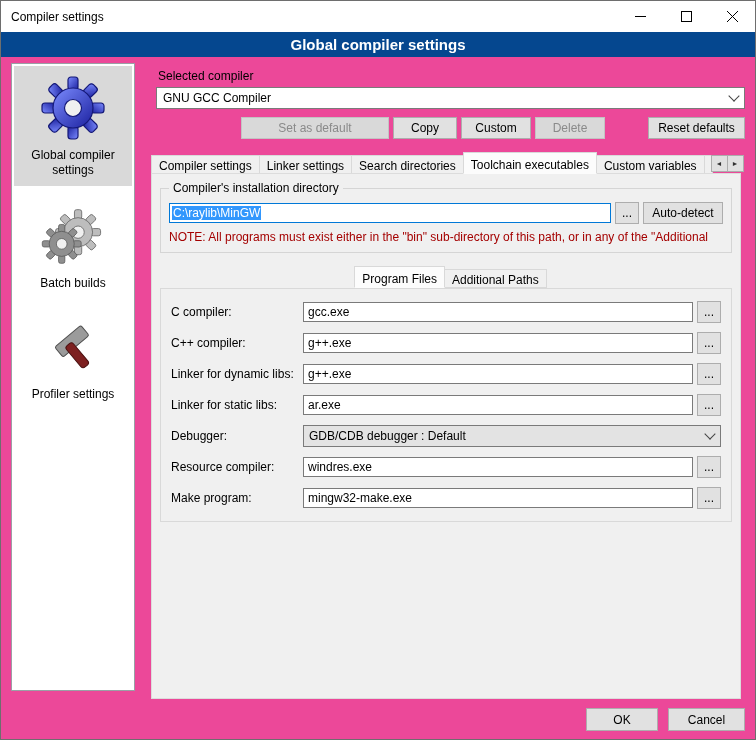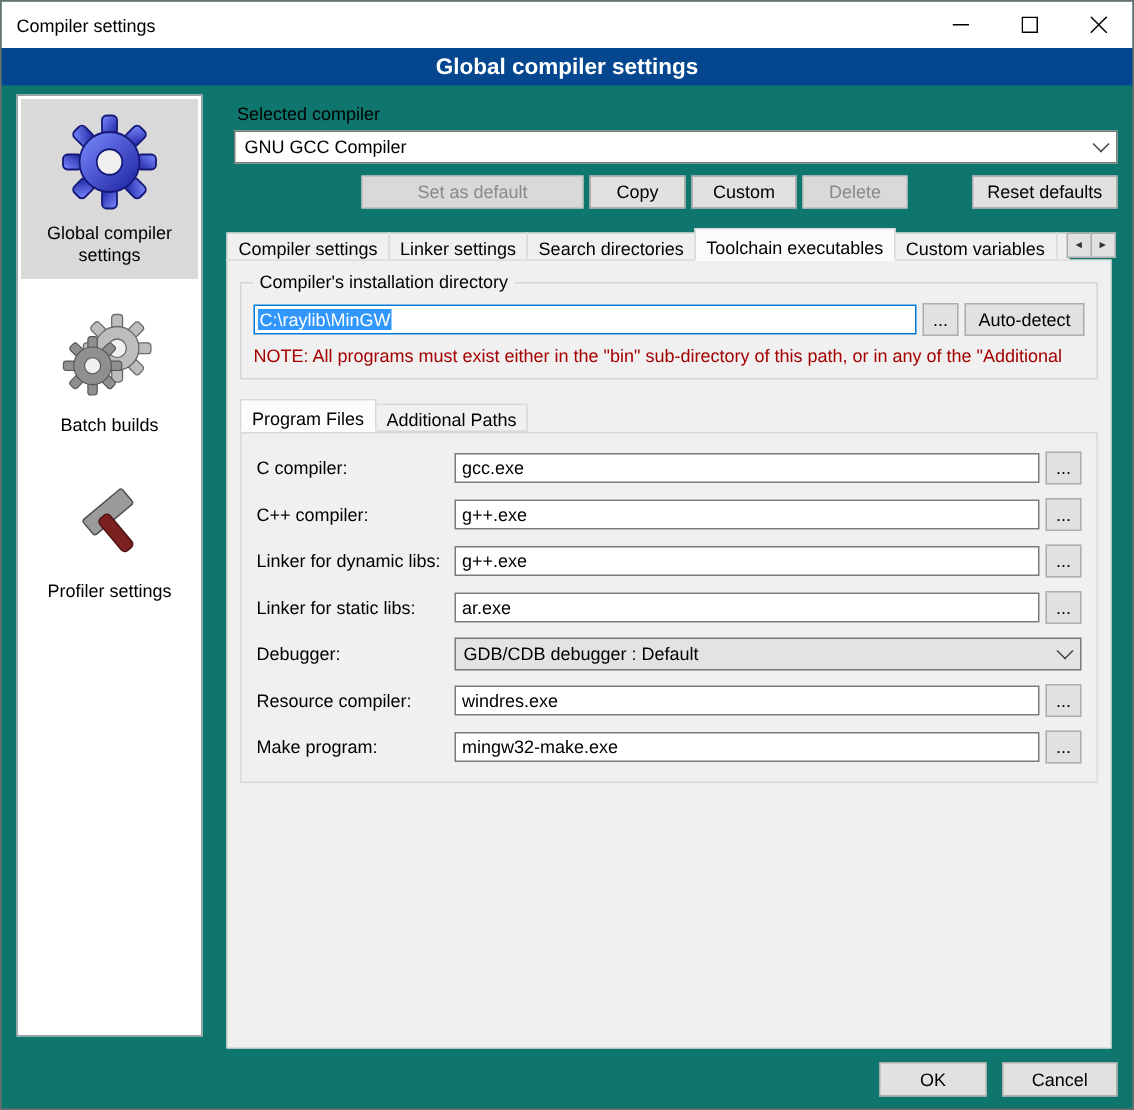--- a/index.html
+++ b/index.html
@@ -1,21 +1,21 @@
 <!DOCTYPE html>
 <html style="--header-bg: #05478f; --note-red: #a40000; --selection-bg: #3297fd; --focus-border: #0078d7; --sidebar-selected-bg: #d9d9d9;"><head>
 <meta charset="utf-8">
 <style>
   * { box-sizing: border-box; margin: 0; padding: 0; cursor: default; }
   html,body { background:#cfcfcf; }
   body { font-family: "Liberation Sans", "DejaVu Sans", sans-serif; }
 
   .window {
     position: relative; width: 756px; height: 740px;
-    background:#0f766e; border:1px solid #6e6e6e; overflow:hidden;
+    background:#ec4899; border:1px solid #6e6e6e; overflow:hidden;
   }
 
   
   .titlebar { height:31px; background:#ffffff; display:flex; align-items:center; }
   .titlebar .title { margin-left:10px; font-size:12px; color:#000; }
   .win-controls { margin-left:auto; display:flex; height:100%; }
   .win-btn { width:46px; height:100%; display:flex; align-items:center; justify-content:center; }
   .win-btn svg { display:block; }
 
   
@@ -96,21 +96,21 @@
   }
   .path-input .sel { background: var(--selection-bg, #3297fd); color:#fff; padding:0 1px; white-space:pre; }
   .btn.small { width:24px; }
   .btn.autodetect { width:80px; }
   .note {
     margin-top:6px; color: var(--note-red, #a40000); font-size:12px;
     white-space:nowrap; overflow:visible; position:relative; z-index:1;
   }
 
   
-  .subtabs { margin:14px 0 0 8px; display:flex; align-items:flex-end; height:21px; }
+  .subtabs { margin:14px 0 0 8px; display:flex; align-items:flex-end; height:21px;justify-content:center; }
   .subpane { margin:0 8px; border:1px solid #d9d9d9; padding:12px 10px 3px; position:relative; z-index:0; }
 
   .form-row { display:flex; align-items:center; margin-bottom:9px; }
   .form-label { width:132px; flex-shrink:0; font-size:12px; }
   .text-input {
     flex:1; min-width:0; height:20px; border:1px solid #7a7a7a; background:#fff;
     font-family:inherit; font-size:12px; padding:1px 4px; color:#000;
   }
   .row-browse { width:24px; height:22px; margin-left:4px; flex-shrink:0; }
   .combo.gray { flex:1; background:#e3e3e3; height:22px; padding-left:5px; }

